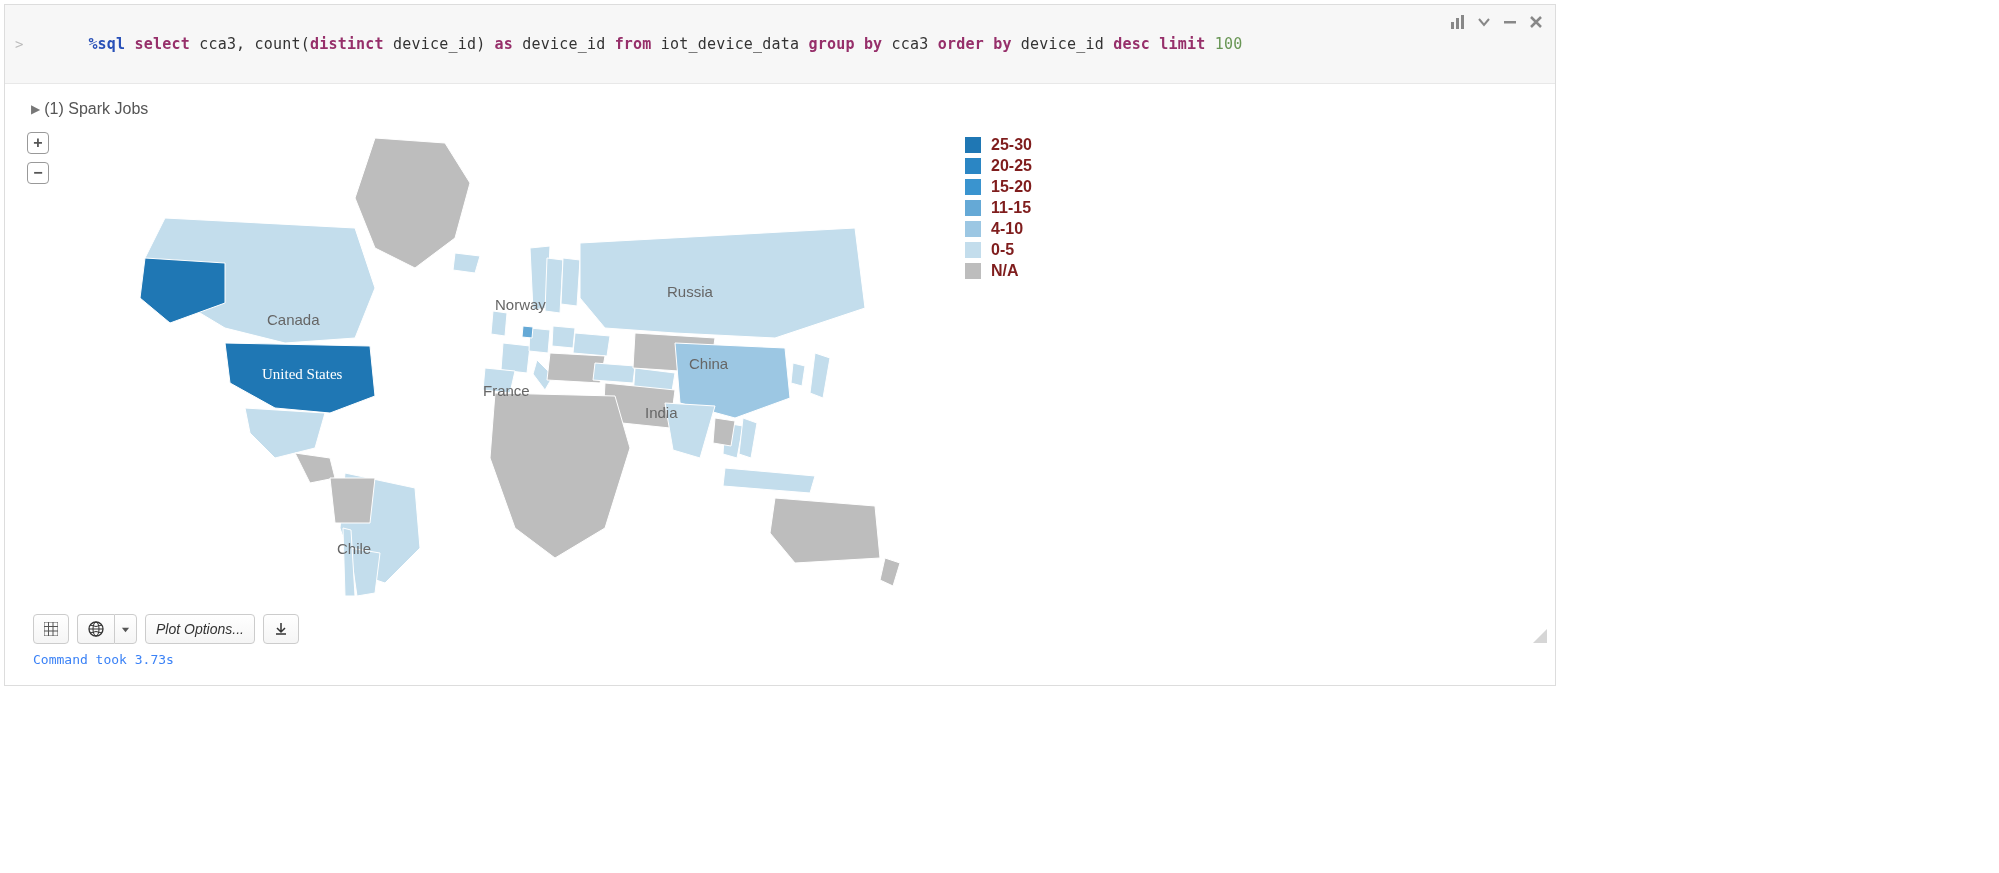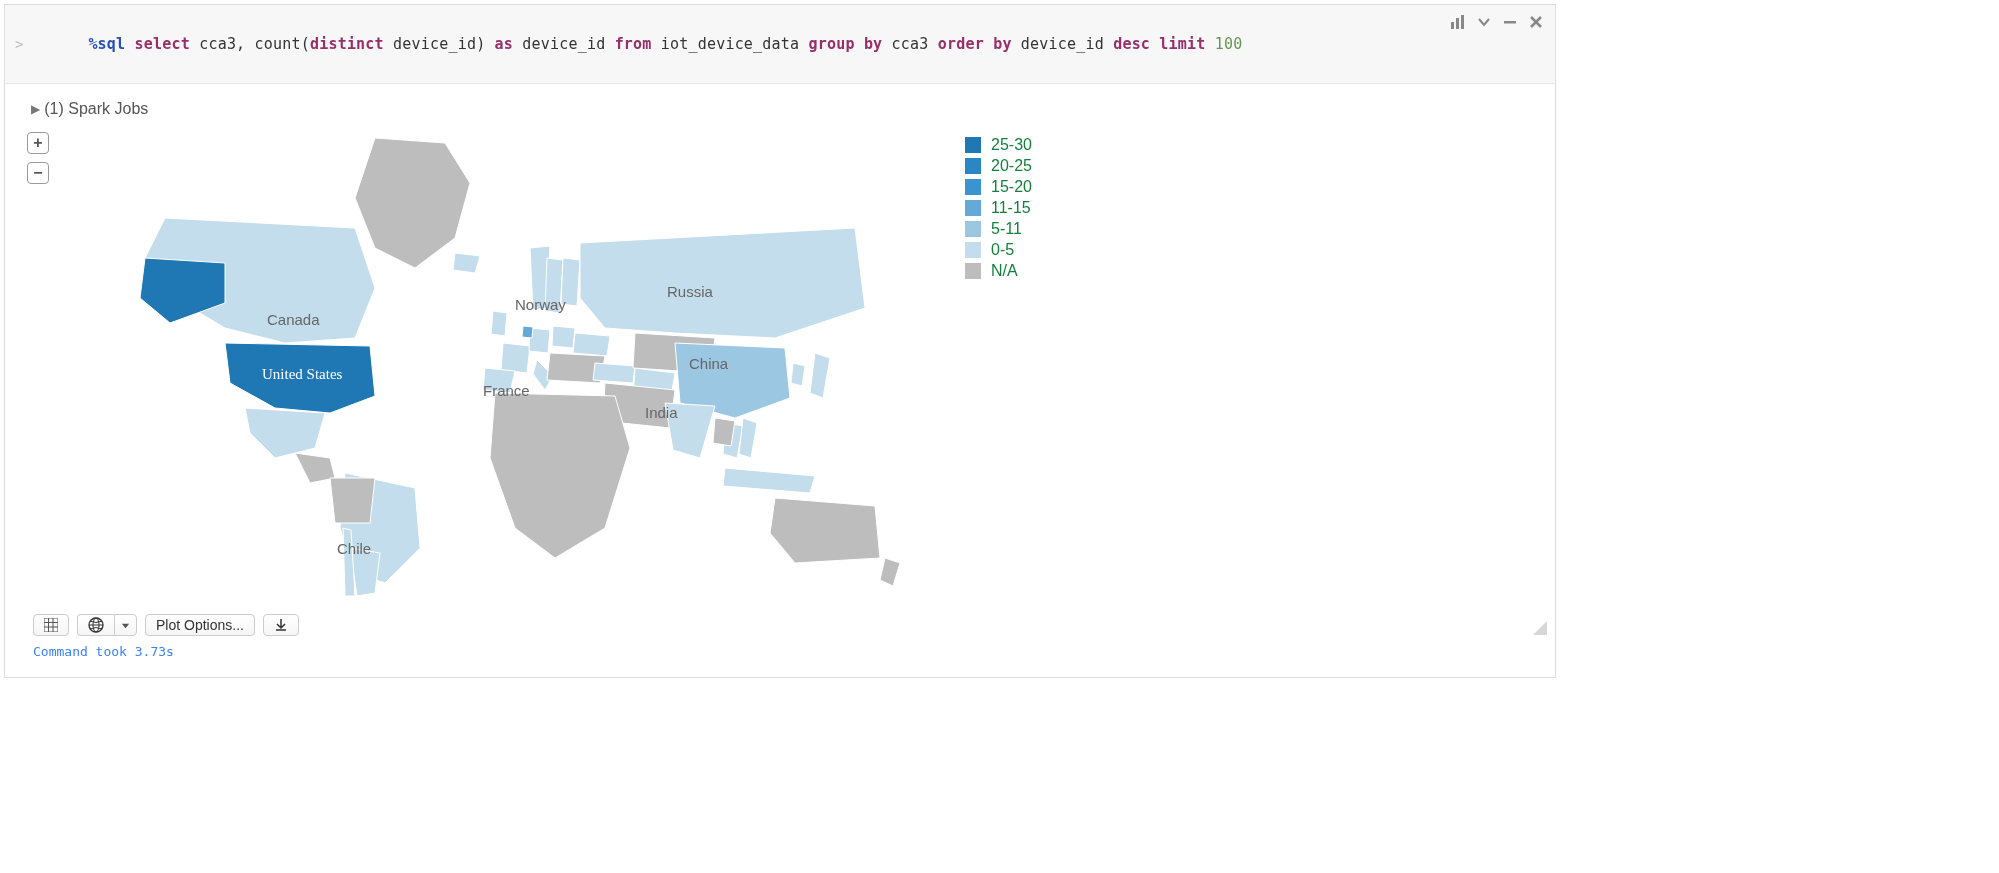--- a/index.html
+++ b/index.html
@@ -123,21 +123,22 @@
   .legend {
     margin-left: 60px;
     margin-top: 8px;
   }
   .legend-row {
     display: flex;
     align-items: center;
     gap: 10px;
     margin-bottom: 3px;
     font-size: 16px;
-    color: #15803d;
+    color: #7f1d1d;
+    font-weight: bold;
   }
   .legend-swatch {
     width: 16px;
     height: 16px;
   }
   .bottom-toolbar {
     display: flex;
     align-items: center;
     gap: 8px;
     padding: 8px 12px 4px 12px;
@@ -146,21 +147,22 @@
     border: 1px solid #ccc;
     background: linear-gradient(#fff,#f5f5f5);
     border-radius: 4px;
     padding: 5px 10px;
     font-size: 14px;
     color: #333;
     cursor: pointer;
     display: inline-flex;
     align-items: center;
     justify-content: center;
-    height: 22px;
+    height: 30px;
+    font-style: italic;
   }
   .btn-group {
     display: inline-flex;
   }
   .btn-group .btn:first-child { border-top-right-radius:0; border-bottom-right-radius:0; border-right:none; }
   .btn-group .btn:last-child  { border-top-left-radius:0;  border-bottom-left-radius:0; padding:5px 6px;}
   .status-line {
     font-family: Menlo, Monaco, Consolas, monospace;
     font-size: 13px;
     color: #3b82f6;
@@ -285,21 +287,21 @@
 
           <path fill="#bdbdbd" stroke="#fff" d="M700 370 L800 378 L805 430 L720 435 L695 405 Z"></path>
           <path fill="#bdbdbd" stroke="#fff" d="M810 430 L825 435 L818 458 L805 452 Z"></path>
 
           <path fill="#bdbdbd" stroke="#fff" d="M420 265 L540 268 L555 320 L530 400 L480 430 L440 400 L415 330 Z"></path>
         </svg>
 
         <div id="map-labels">
             <div class="country-label white" style="left: 187px; top: 238px;">United States</div>
             <div class="country-label" style="left: 192px; top: 183px;">Canada</div>
-            <div class="country-label" style="left: 440px; top: 168px;">Norway</div>
+            <div class="country-label" style="left: 420px; top: 168px;">Norway</div>
             <div class="country-label" style="left: 408px; top: 218px; margin-top: 36px;">France</div>
             <div class="country-label" style="left: 592px; top: 155px;">Russia</div>
             <div class="country-label" style="left: 614px; top: 227px;">China</div>
             <div class="country-label" style="left: 570px; top: 276px;">India</div>
             <div class="country-label" style="left: 262px; top: 412px;">Chile</div>
           </div>
       </div>
 
       <div class="legend" id="legend">
           <div class="legend-row">
@@ -313,21 +315,21 @@
           <div class="legend-row">
             <div class="legend-swatch" style="background: rgb(58, 148, 207);"></div>
             <span>15-20</span>
           </div>
           <div class="legend-row">
             <div class="legend-swatch" style="background: rgb(101, 169, 214);"></div>
             <span>11-15</span>
           </div>
           <div class="legend-row">
             <div class="legend-swatch" style="background: rgb(156, 199, 227);"></div>
-            <span>5-11</span>
+            <span>4-10</span>
           </div>
           <div class="legend-row">
             <div class="legend-swatch" style="background: rgb(195, 221, 236);"></div>
             <span>0-5</span>
           </div>
           <div class="legend-row">
             <div class="legend-swatch" style="background: rgb(189, 189, 189);"></div>
             <span>N/A</span>
           </div>
         </div>

